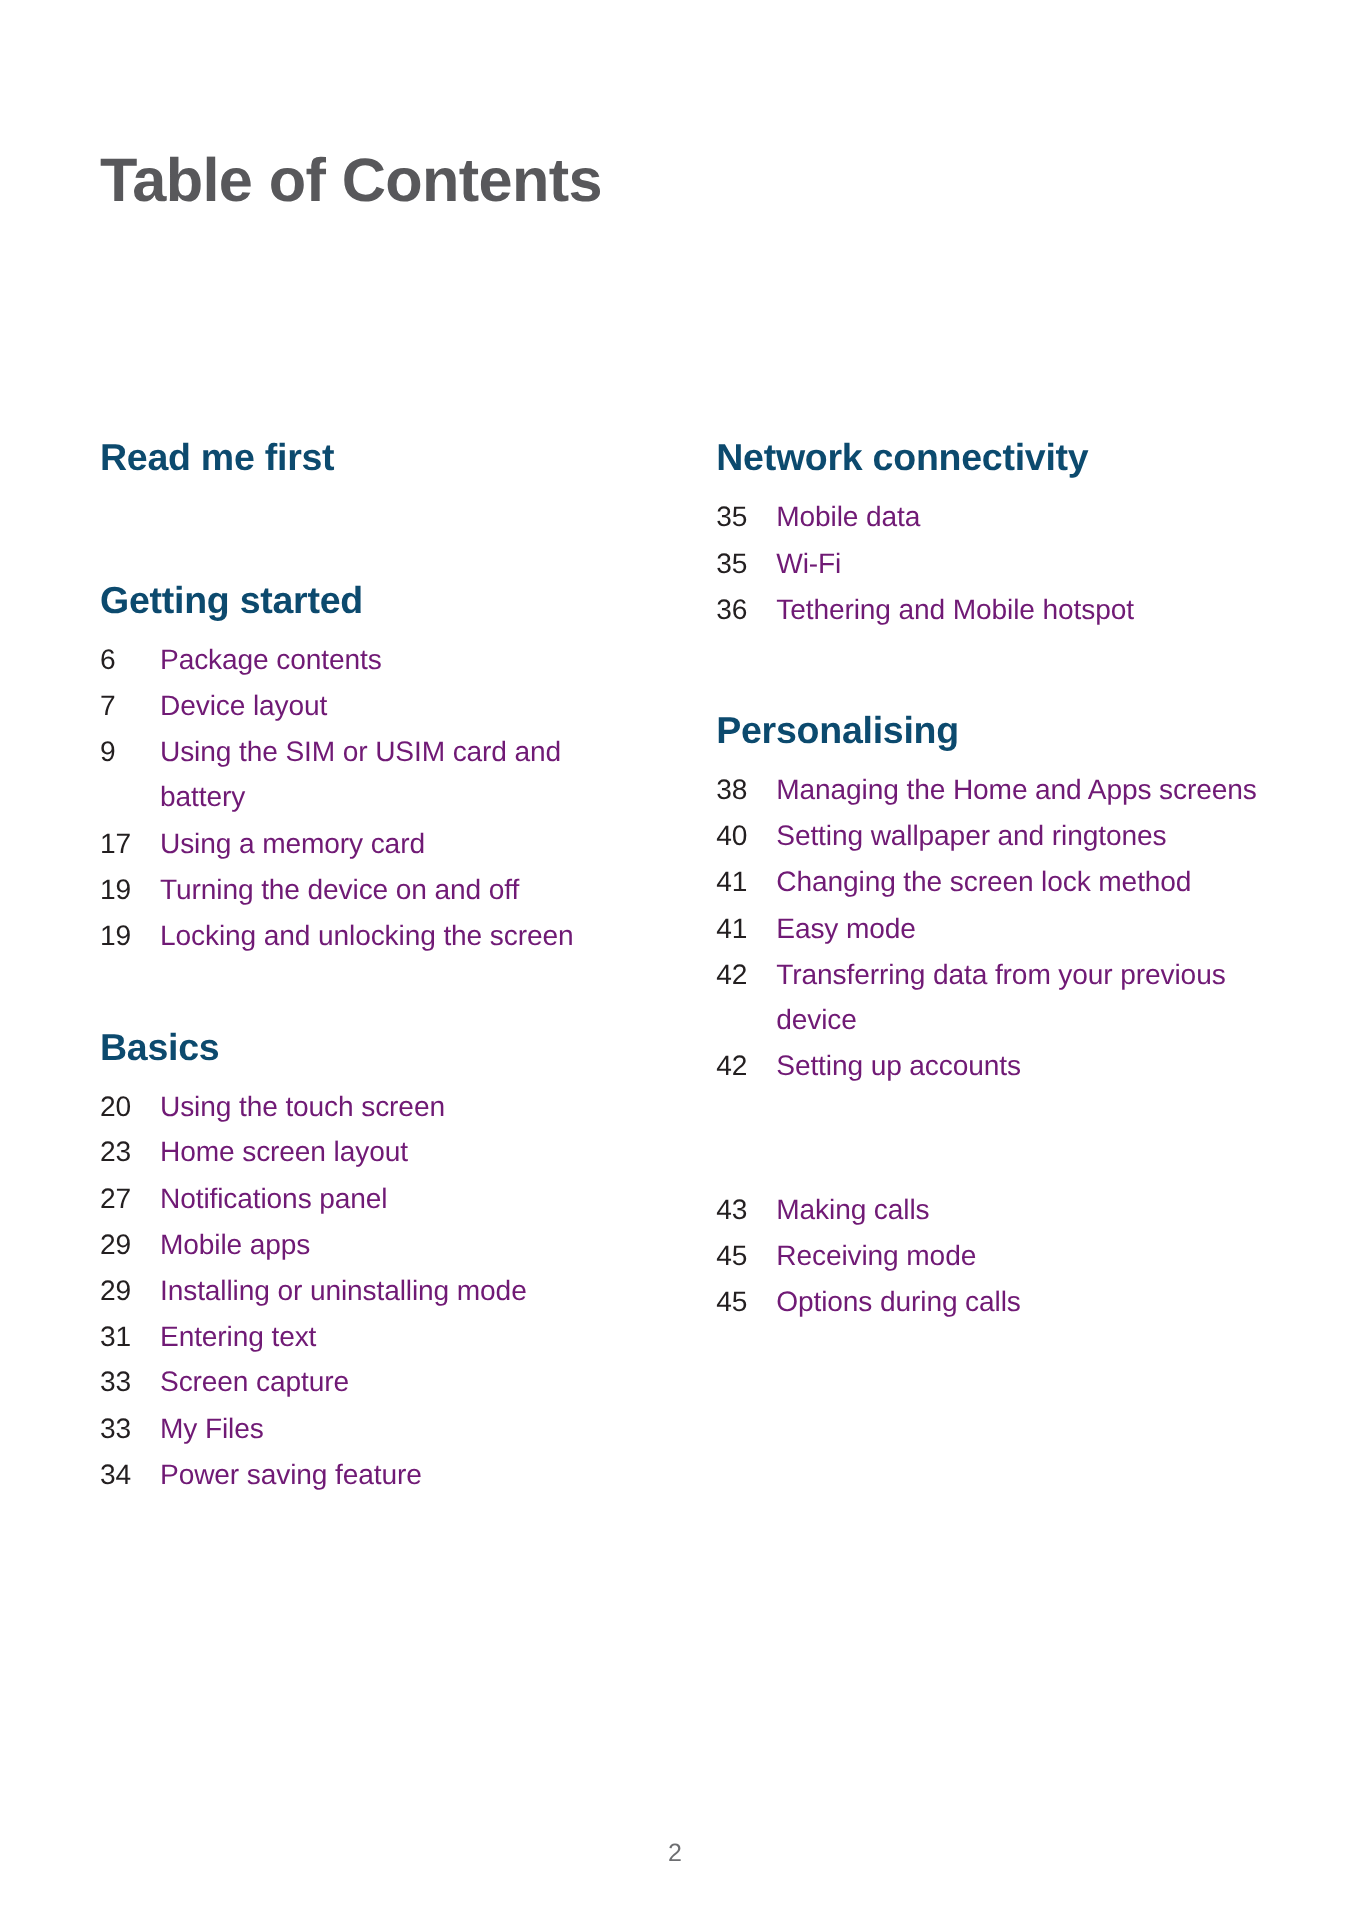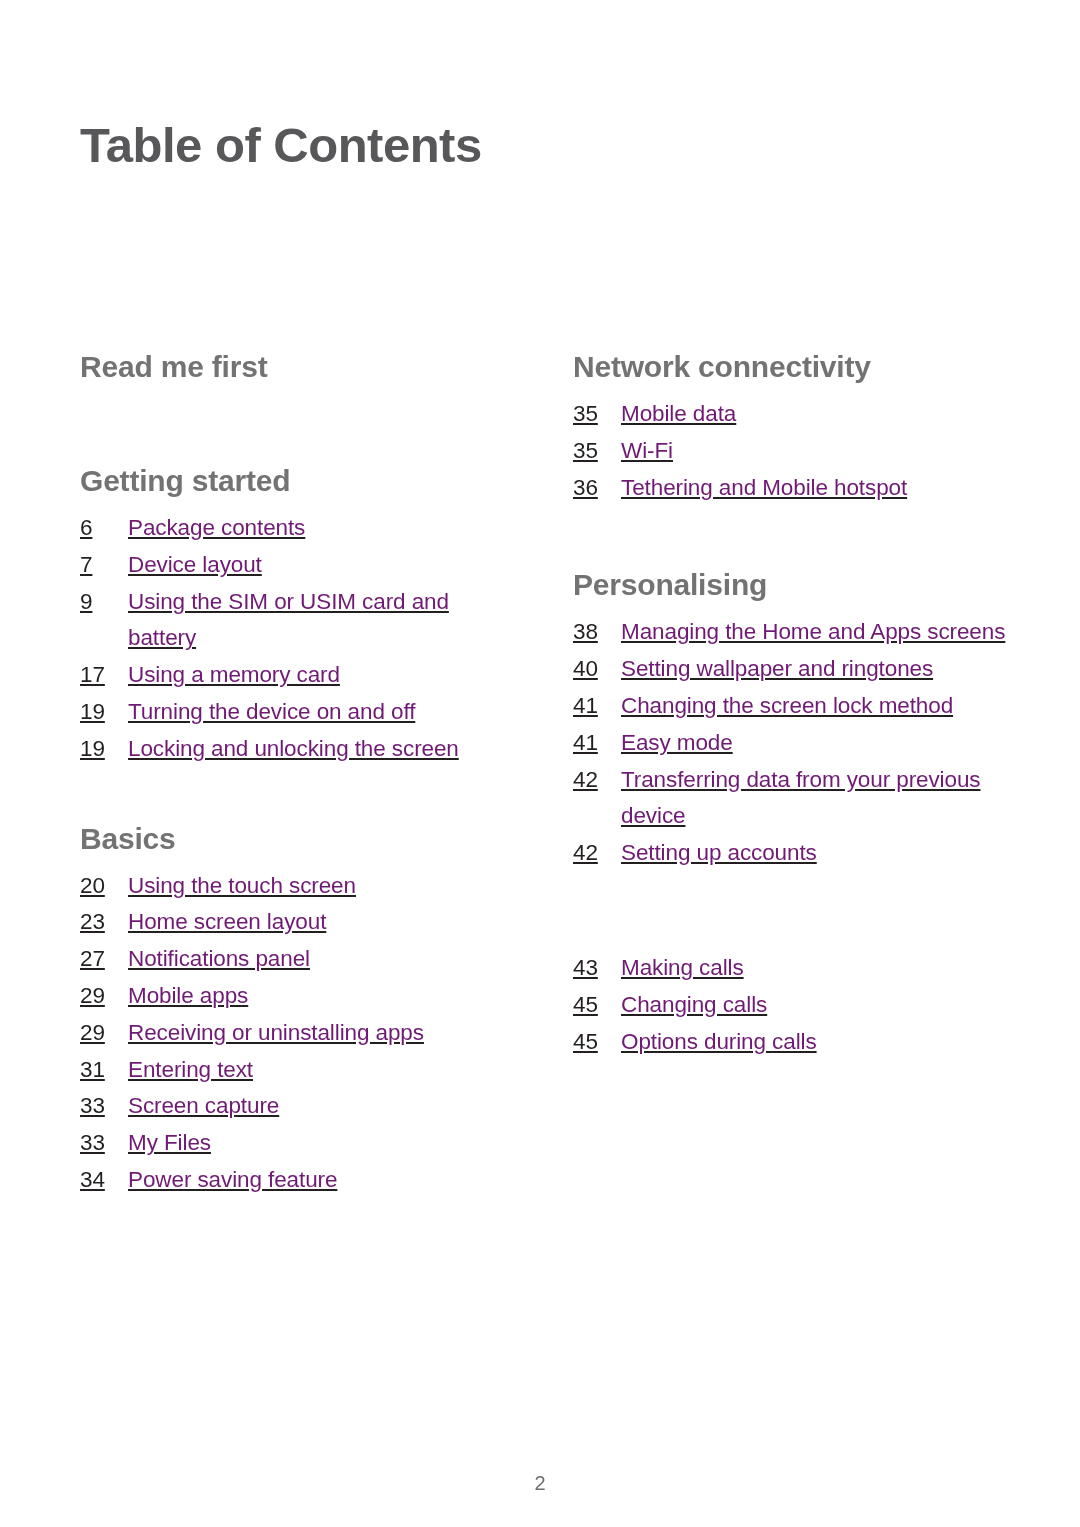--- a/index.html
+++ b/index.html
@@ -51,39 +51,38 @@
 
   .column-left  { left: 80px;  width: 440px; }
   .column-right { left: 573px; width: 460px; }
 
   
   .section { margin-bottom: 0; }
 
   .section-heading {
     font-size: 30px;
     font-weight: bold;
-    color: #737373;
+    color: #0c4a6e;
     letter-spacing: -0.2px;
     line-height: 1.0;
     white-space: nowrap;
   }
 
   .entries {
     list-style: none;
     margin-top: 14px;
   }
 
   .entry {
     display: flex;
     align-items: flex-start;
     font-size: 22.5px;
     color: #231f20;
     line-height: 36.8px;
     letter-spacing: -0.1px;
-    text-decoration: underline;
   }
 
   .entry-page {
     flex: 0 0 auto;
     width: 48px;
     text-align: left;
     color: #231f20;
   }
 
   .entry-title {
@@ -165,21 +164,21 @@
             <li class="entry">
               <span class="entry-page">27</span>
               <span class="entry-title">Notifications panel</span>
             </li>
             <li class="entry">
               <span class="entry-page">29</span>
               <span class="entry-title">Mobile apps</span>
             </li>
             <li class="entry">
               <span class="entry-page">29</span>
-              <span class="entry-title">Receiving or uninstalling apps</span>
+              <span class="entry-title">Installing or uninstalling mode</span>
             </li>
             <li class="entry">
               <span class="entry-page">31</span>
               <span class="entry-title">Entering text</span>
             </li>
             <li class="entry">
               <span class="entry-page">33</span>
               <span class="entry-title">Screen capture</span>
             </li>
             <li class="entry">
@@ -244,21 +243,21 @@
         </div>
         <div class="gap-section"></div>
         <div class="section">
           <ul class="entries">
             <li class="entry">
               <span class="entry-page">43</span>
               <span class="entry-title">Making calls</span>
             </li>
             <li class="entry">
               <span class="entry-page">45</span>
-              <span class="entry-title">Changing calls</span>
+              <span class="entry-title">Receiving mode</span>
             </li>
             <li class="entry">
               <span class="entry-page">45</span>
               <span class="entry-title">Options during calls</span>
             </li>
           </ul>
         </div>
       </div>
 
   </div>

